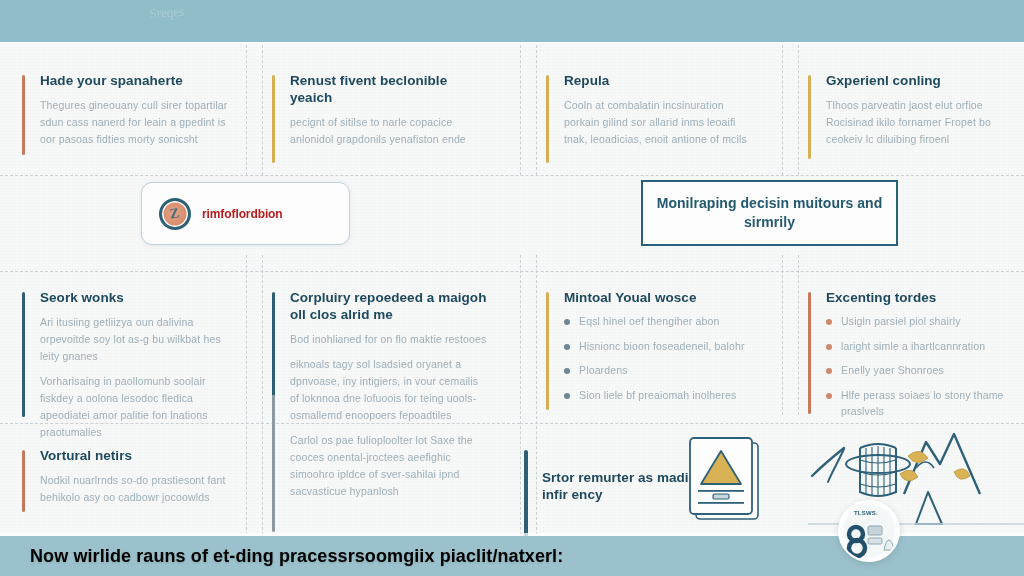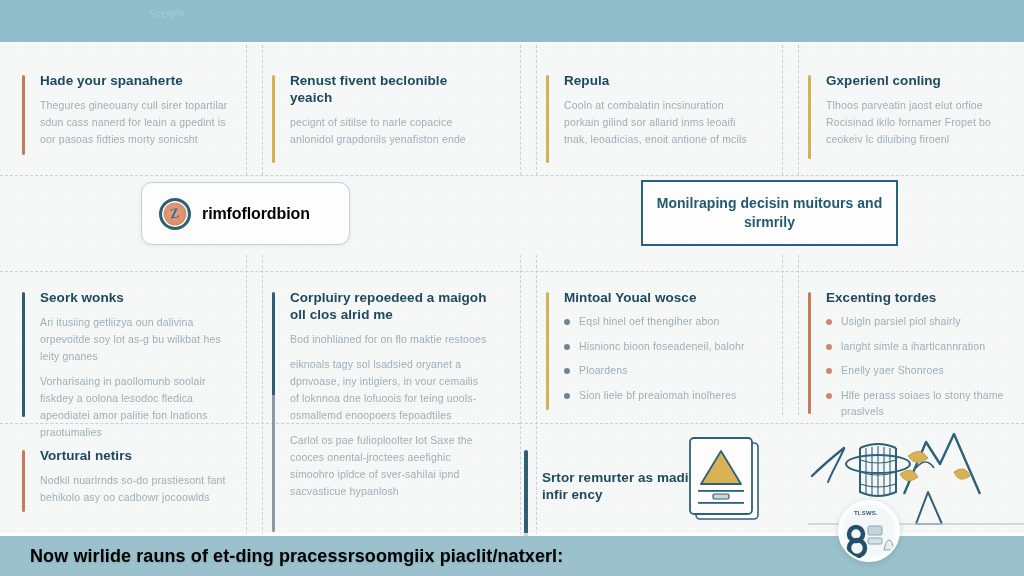--- a/index.html
+++ b/index.html
@@ -216,23 +216,23 @@
   }
   .brand-mark span {
     color: #2a6176;
     font-size: 14px;
     font-weight: bold;
     font-family: "Liberation Serif", serif;
     transform: rotate(-8deg);
     opacity: .85;
   }
   .brand-word {
-    font-size: 16px;
-    font-weight: bold;
-    color: #000000;
+    font-size: 12px;
+    font-weight: bold;
+    color: #b91c1c;
     letter-spacing: -.1px;
     filter: blur(.2px);
   }
 
   
   .callout {
     position: absolute;
     left: 641px; top: 180px;
     width: 257px; height: 66px;
     background: #fdfdfd;

